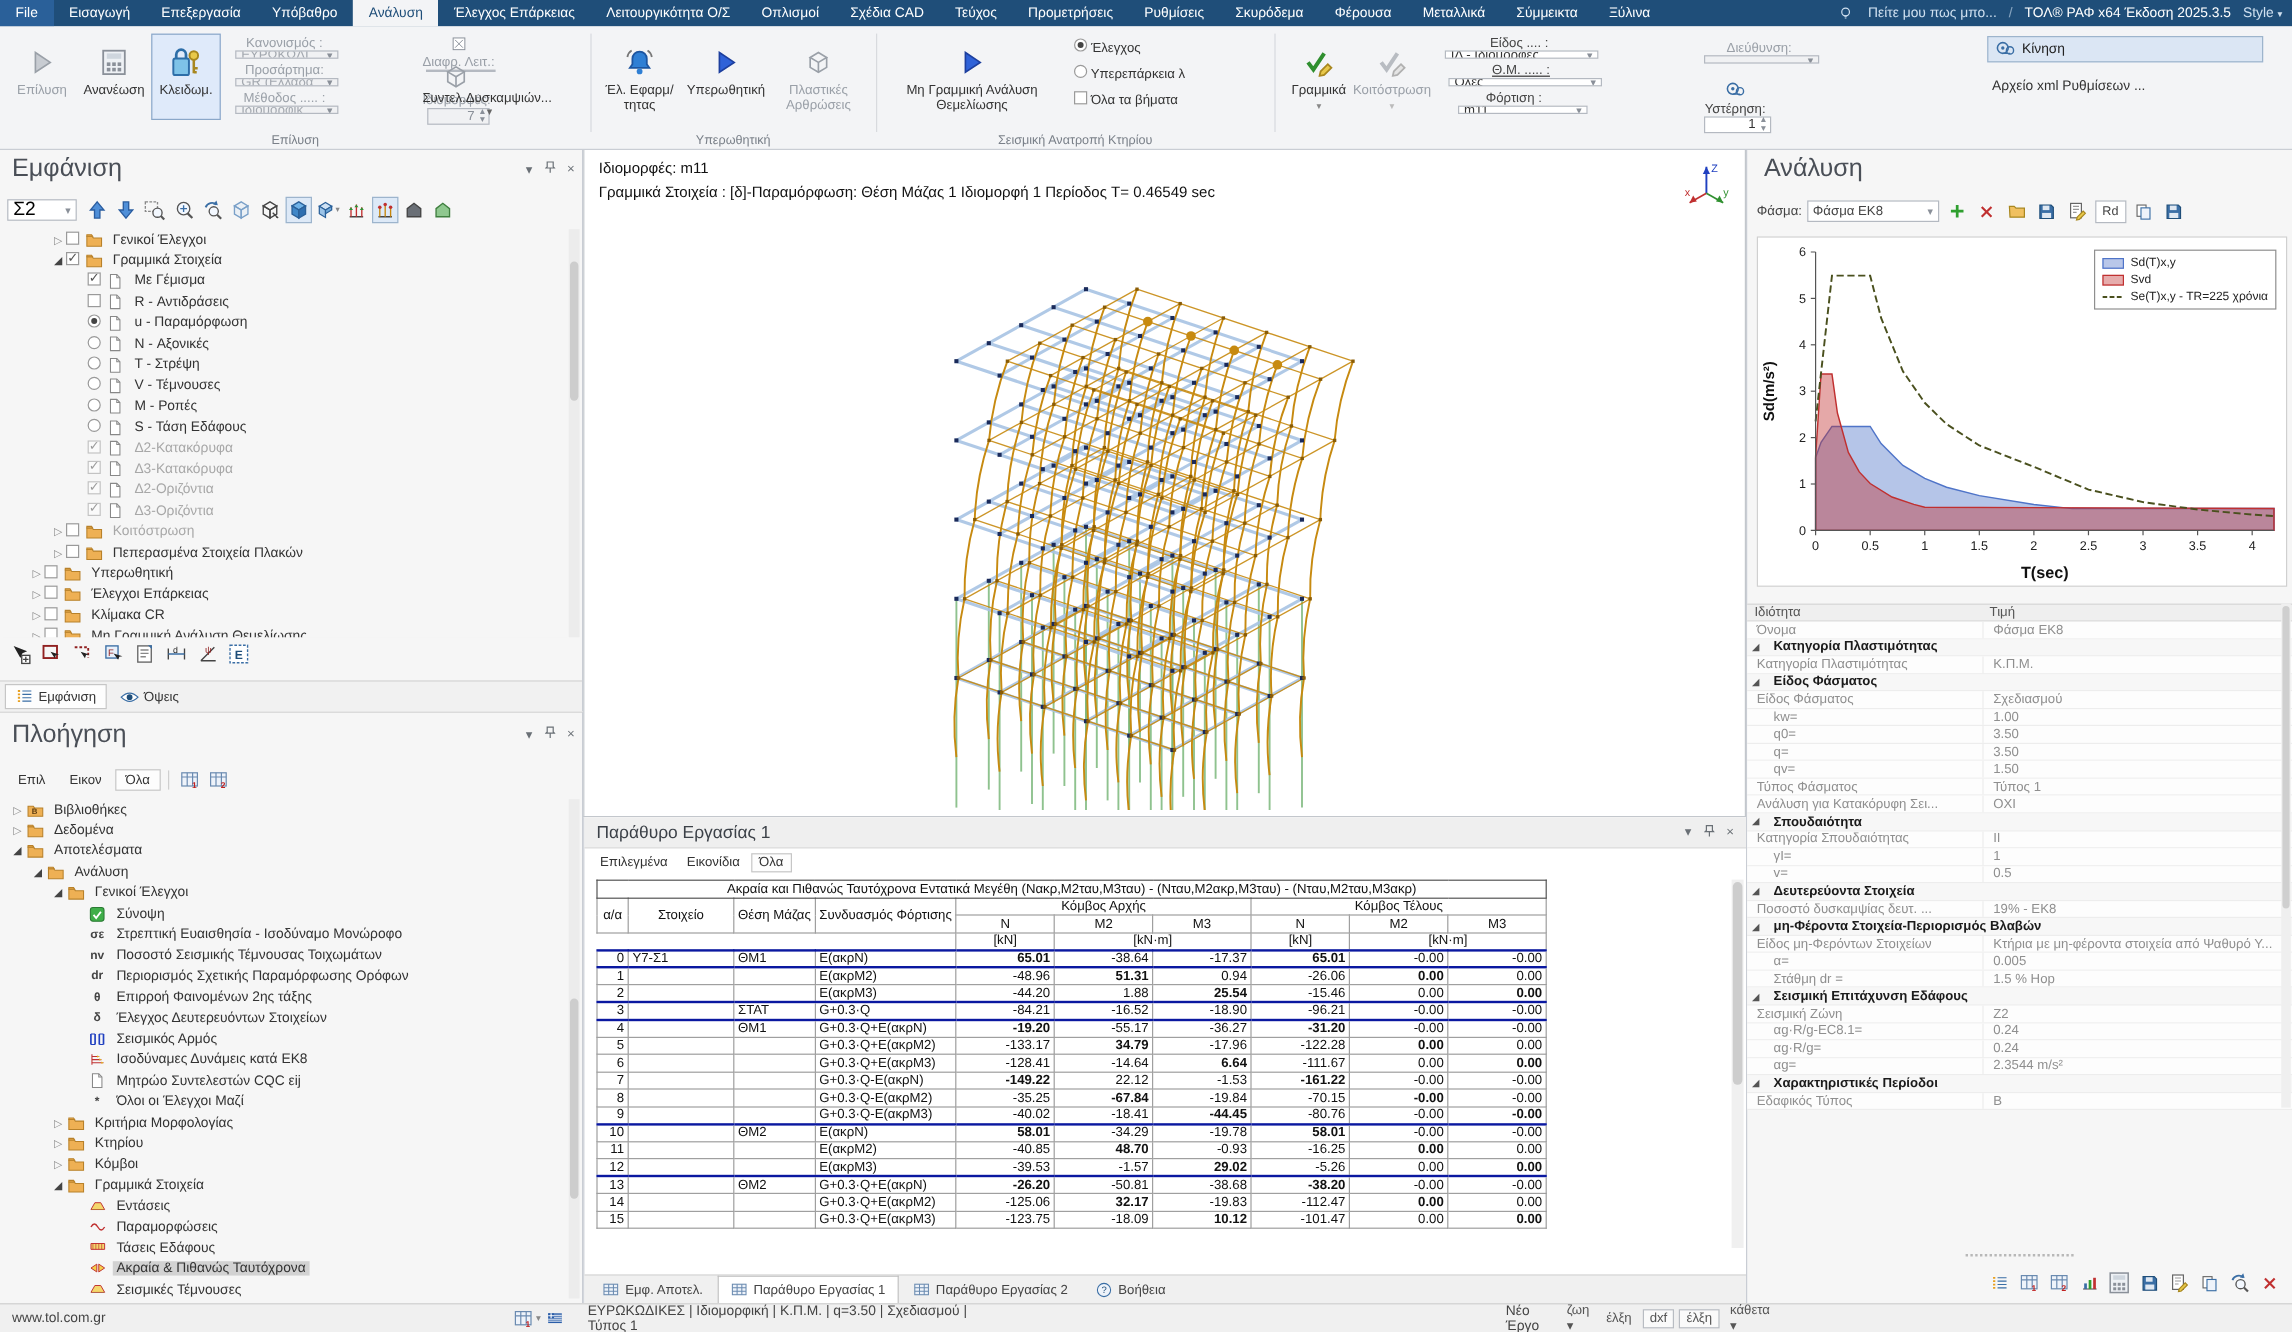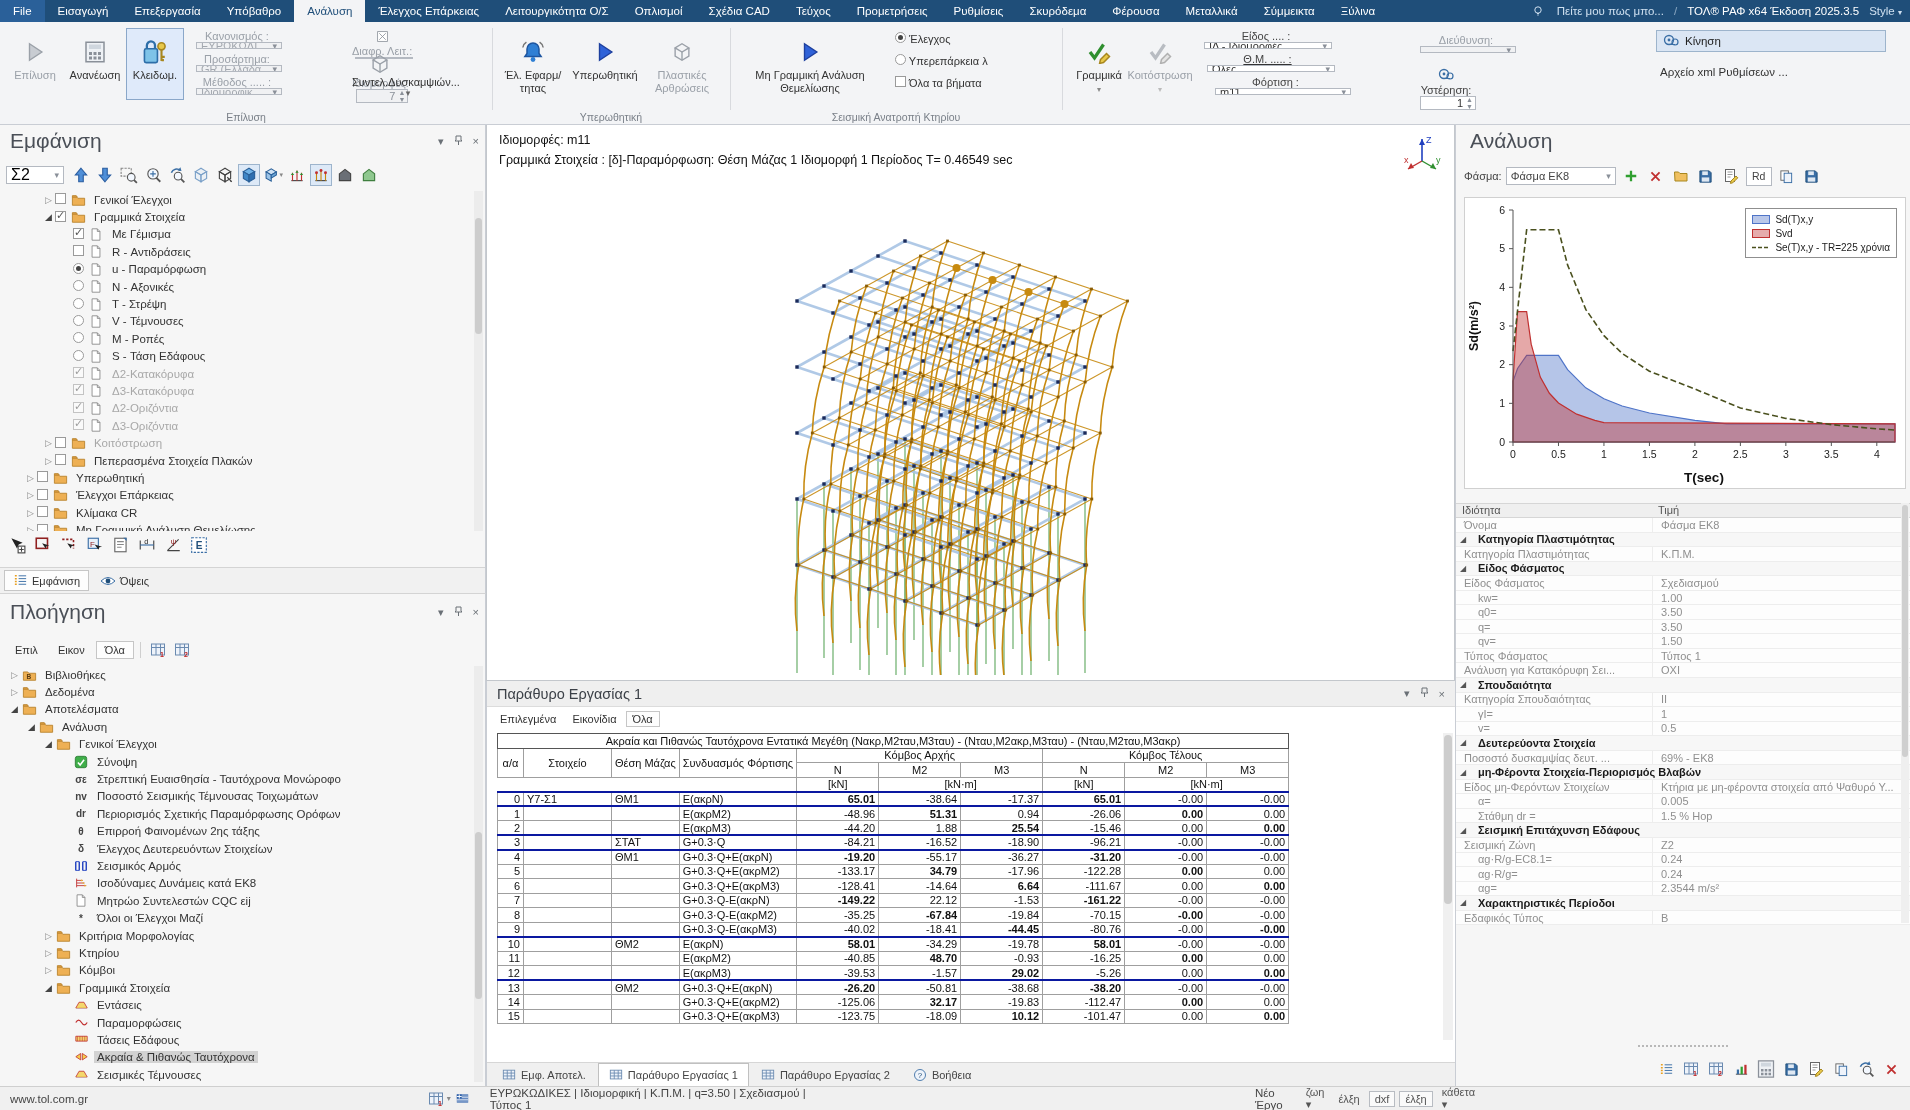--- a/index.html
+++ b/index.html
@@ -342,21 +342,21 @@
       </div>
     <div class="fld" style="left:1204px;top:31px;text-decoration:underline;">
       <span class="lab">Θ.Μ. ..... :</span>
       <span class="combo" style="width:128px;margin-left:3px;">
           <span class="val">Όλες</span>
           <span class="car">▾</span>
         </span>
       </div>
     <div class="fld" style="left:1204px;top:54px;">
       <span class="lab">Φόρτιση :</span>
-      <span class="combo" style="width:136px;margin-left:11px;">
+      <span class="combo" style="width:108px;margin-left:11px;">
           <span class="val">m11</span>
           <span class="car">▾</span>
         </span>
       </div>
 
     <div class="fld dis" style="left:1420px;top:12px;">
       <span class="lab">Διεύθυνση:</span>
       <span class="combo dis" style="width:96px;">
           <span class="val"></span>
           <span class="car">▾</span>
@@ -872,21 +872,21 @@
               <rect x="1.5" y="1.5" width="13" height="13" rx="2.5" fill="#3fae49" stroke="#2a7a33"></rect>
               <path d="M4.5 8.5l2.5 3 4.5-6" stroke="#fff" stroke-width="1.8" fill="none"></path>
             </svg>
           </span>
           <span class="tlbl">Σύνοψη</span>
         </div>
         <div class="trow" style="padding-left: 71px;">
           <span class="tico">
             <span class="badge">σε</span>
           </span>
-          <span class="tlbl">Στρεπτική Ευαισθησία - Ταυτόχρονα Μονώροφο</span>
+          <span class="tlbl">Στρεπτική Ευαισθησία - Ισοδύναμο Μονώροφο</span>
         </div>
         <div class="trow" style="padding-left: 71px;">
           <span class="tico">
             <span class="badge">nv</span>
           </span>
           <span class="tlbl">Ποσοστό Σεισμικής Τέμνουσας Τοιχωμάτων</span>
         </div>
         <div class="trow" style="padding-left: 71px;">
           <span class="tico">
             <span class="badge">dr</span>
@@ -2108,21 +2108,21 @@
         <div class="prow">
           <span class="pl ind1">v=</span>
           <span class="pv">0.5</span>
         </div>
         <div class="prow grp">
           <span class="ga">◢</span>
           <span class="pl">Δευτερεύοντα Στοιχεία</span>
         </div>
         <div class="prow">
           <span class="pl">Ποσοστό δυσκαμψίας δευτ. ...</span>
-          <span class="pv">69% - ΕΚ8</span>
+          <span class="pv">19% - ΕΚ8</span>
         </div>
         <div class="prow grp">
           <span class="ga">◢</span>
           <span class="pl">μη-Φέροντα Στοιχεία-Περιορισμός Βλαβών</span>
         </div>
         <div class="prow">
           <span class="pl">Είδος μη-Φερόντων Στοιχείων</span>
           <span class="pv">Κτήρια με μη-φέροντα στοιχεία από Ψαθυρό Υ...</span>
         </div>
         <div class="prow">

